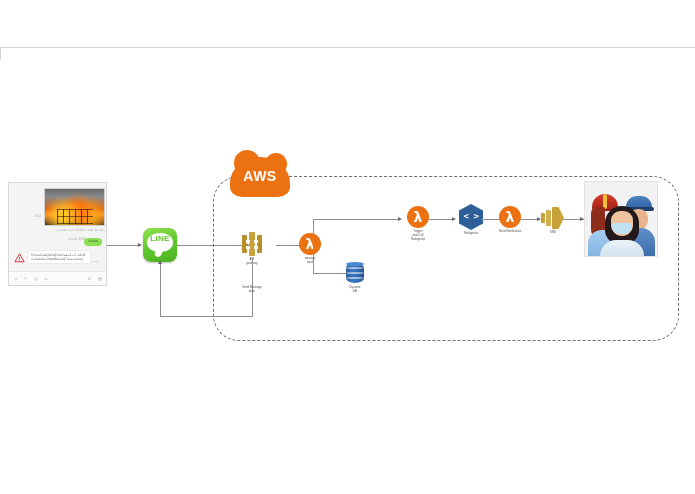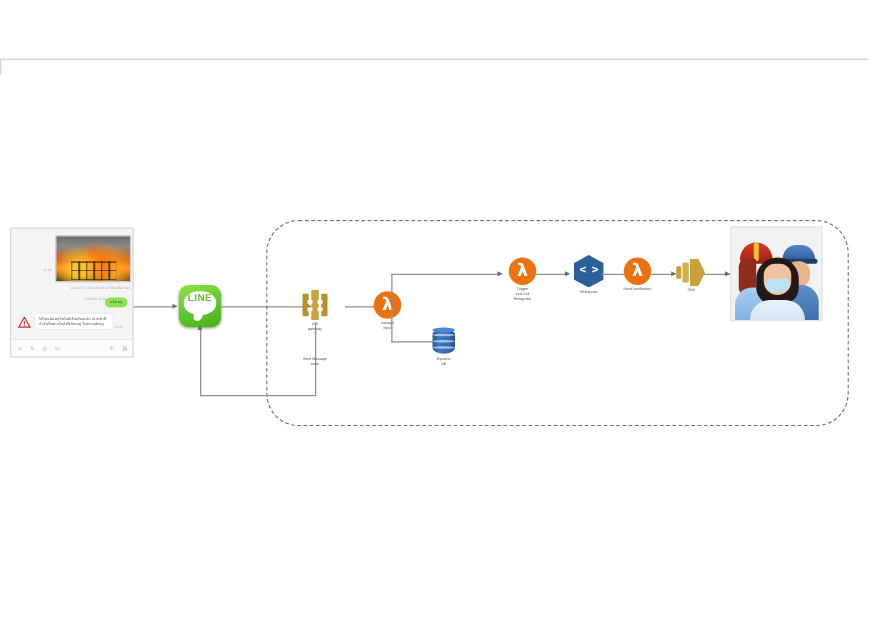--- a/index.html
+++ b/index.html
@@ -499,20 +499,24 @@
 
   <div id="line-icon">
     <div class="line-bubble"></div>
     <div class="line-word">LINE</div>
   </div>
 
   <div class="wire h" style="left:177px; top:245px; width:72px;"></div>
   <div class="arrow" style="left:245px; top:242.5px;"></div>
 
   <div id="aws-boundary"></div>
+  <div id="aws-cloud">
+    <div class="cloud-shape"></div>
+    <div class="aws-word">AWS</div>
+  </div>
 
   <div class="node" style="left:224px; top:232px;">
     <div class="glyph apigw">
       <div class="bar b1"></div>
         <div class="bar b2"></div>
         <div class="bar b3"></div>
       <div class="notch n1"></div>
         <div class="notch n2"></div>
       <div class="notch n3"></div>
         <div class="notch n4"></div>

